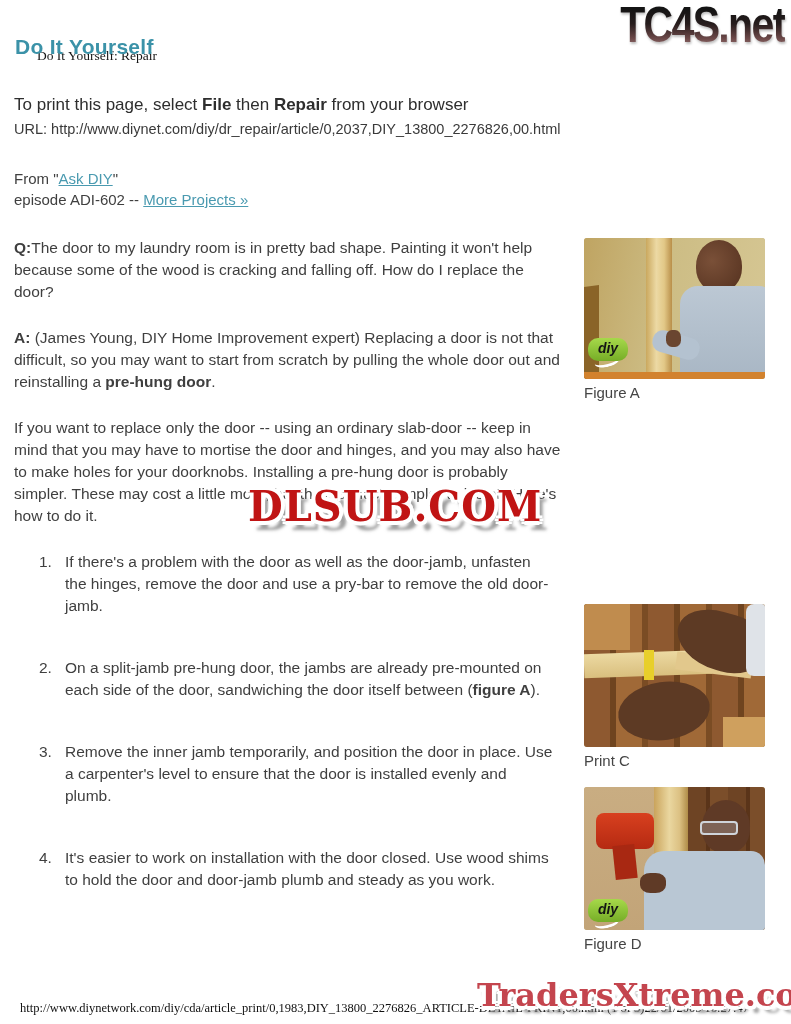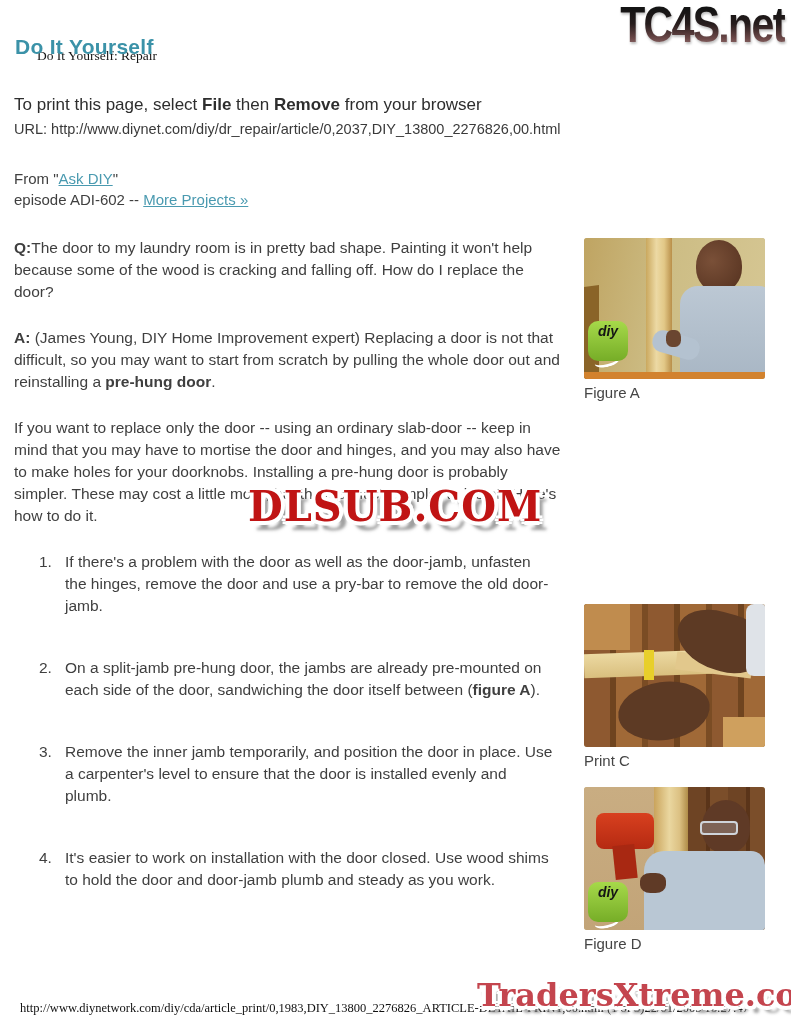--- a/index.html
+++ b/index.html
@@ -31,21 +31,21 @@
   .para{margin:0 0 24px 0;}
   .step{display:flex;margin-bottom:40px;}
   .step-num{width:26px;margin-left:25px;flex-shrink:0;}
   .step-text{max-width:490px;}
 
   
   .fig{position:absolute;left:584px;width:181px;z-index:1;}
   .fig-photo{position:relative;width:181px;overflow:hidden;border-radius:3px;background:#c9b183;}
   .fig-caption{margin-top:5px;font-size:15px;color:#454545;}
 
-  .diy-logo{position:absolute;left:4px;width:40px;height:40px;border-radius:10px;
+  .diy-logo{position:absolute;left:4px;width:40px;height:23px;border-radius:10px;
             background:linear-gradient(180deg,#a6d94a,#76ad27);color:#141414;font-weight:bold;
             font-style:italic;font-size:14px;text-align:center;line-height:21px;z-index:5;}
   .diy-swoosh{position:absolute;left:10px;width:26px;height:10px;border-bottom:3px solid #fff;
               border-radius:50%;transform:rotate(-14deg);z-index:4;}
 
   
   .fa-bg{position:absolute;inset:0;background:linear-gradient(100deg,#bfa462 0%,#cdbd85 45%,#d6c794 100%);}
   .fa-edge{position:absolute;left:0;top:48px;width:15px;height:93px;background:#8a6428;transform:skewY(-8deg);}
   .fa-plank{position:absolute;left:62px;top:0;width:26px;height:141px;
             background:linear-gradient(90deg,#caa85e,#ecd9a4 40%,#e2c887 70%,#b98f4a);}
@@ -119,21 +119,21 @@
 </style>
 </head>
 <body>
 
 <div class="page">
 
   <div class="breadcrumb">Do It Yourself: Repair</div>
   <div class="tc4s">TC4S.net</div>
   <div class="site-title">Do It Yourself</div>
 
-  <div class="print-line"><span>To print this page, select </span><b>File</b><span> then </span><b>Remove</b><span> from your browser</span></div>
+  <div class="print-line"><span>To print this page, select </span><b>File</b><span> then </span><b>Repair</b><span> from your browser</span></div>
 
   <div class="url-line">URL: http://www.diynet.com/diy/dr_repair/article/0,2037,DIY_13800_2276826,00.html</div>
 
   <div class="from-line"><span>From "</span><a class="link">Ask DIY</a><span>"</span></div>
 
   <div class="episode-line"><span>episode ADI-602 -- </span><a class="link">More Projects »</a></div>
 
   <div class="text-col">
     <p class="para"><b>Q:</b><span>The door to my laundry room is in pretty bad shape. Painting it won't help because some of the wood is cracking and falling off. How do I replace the door?</span></p>
 

